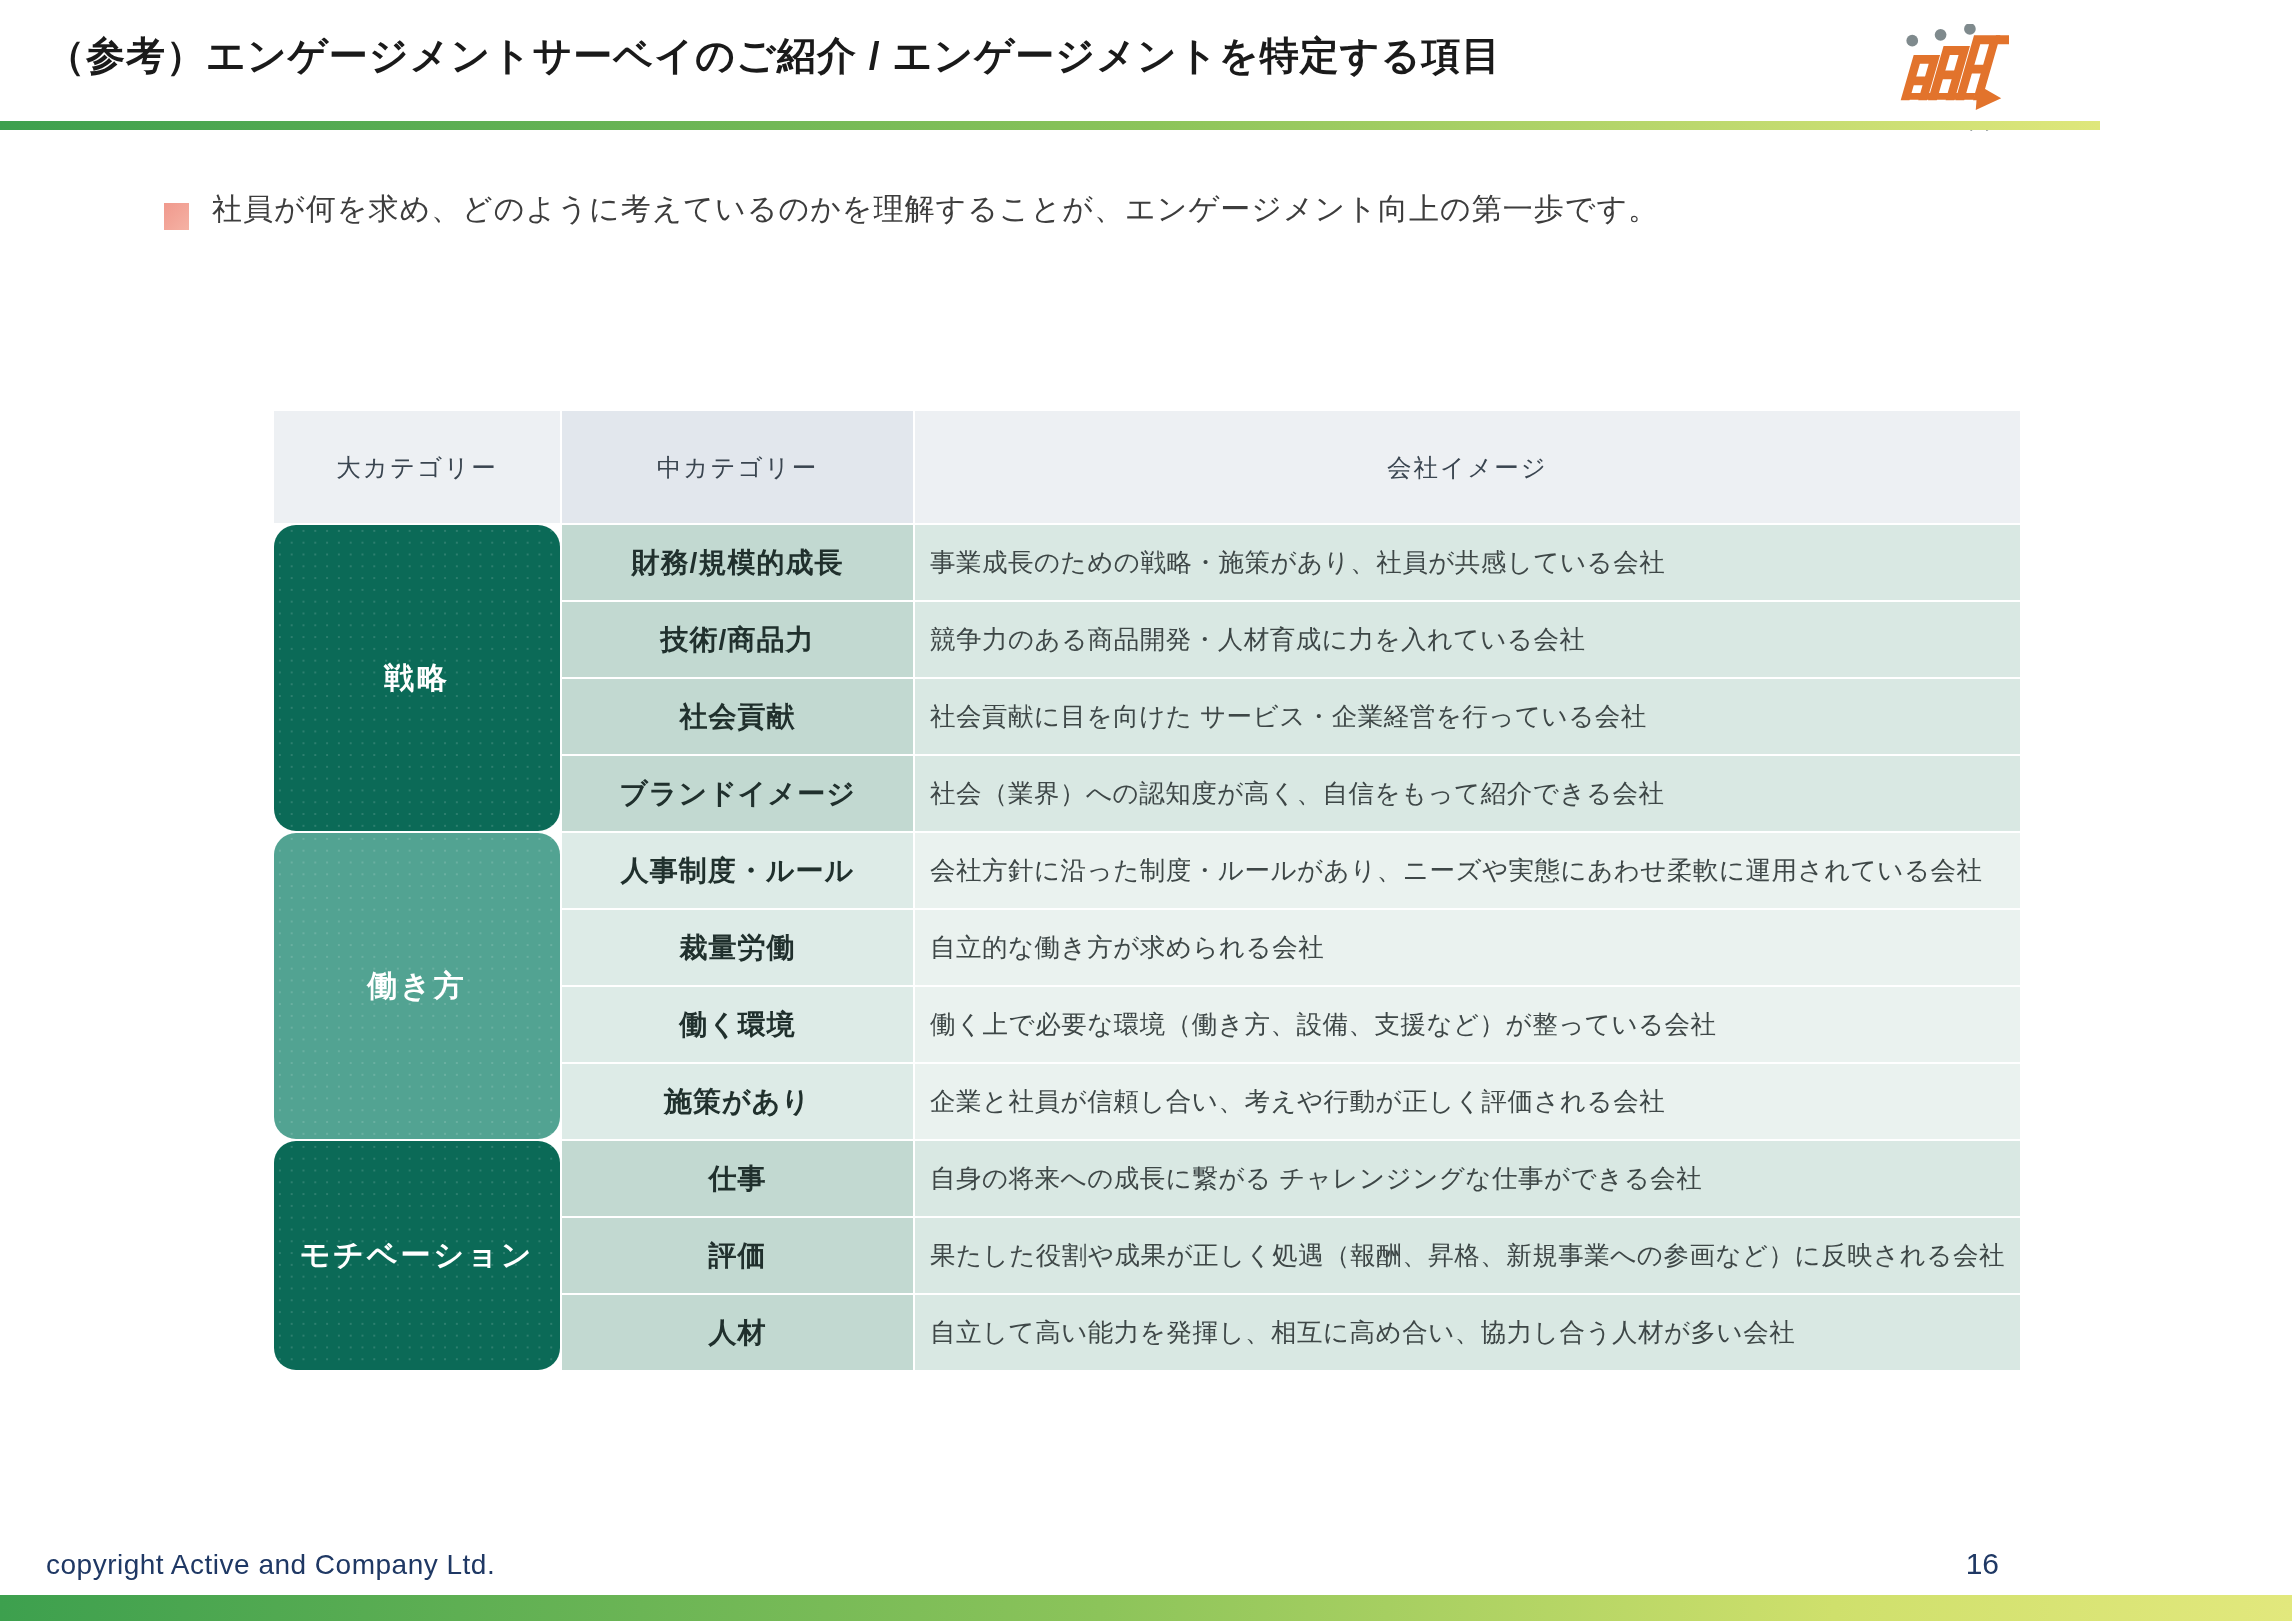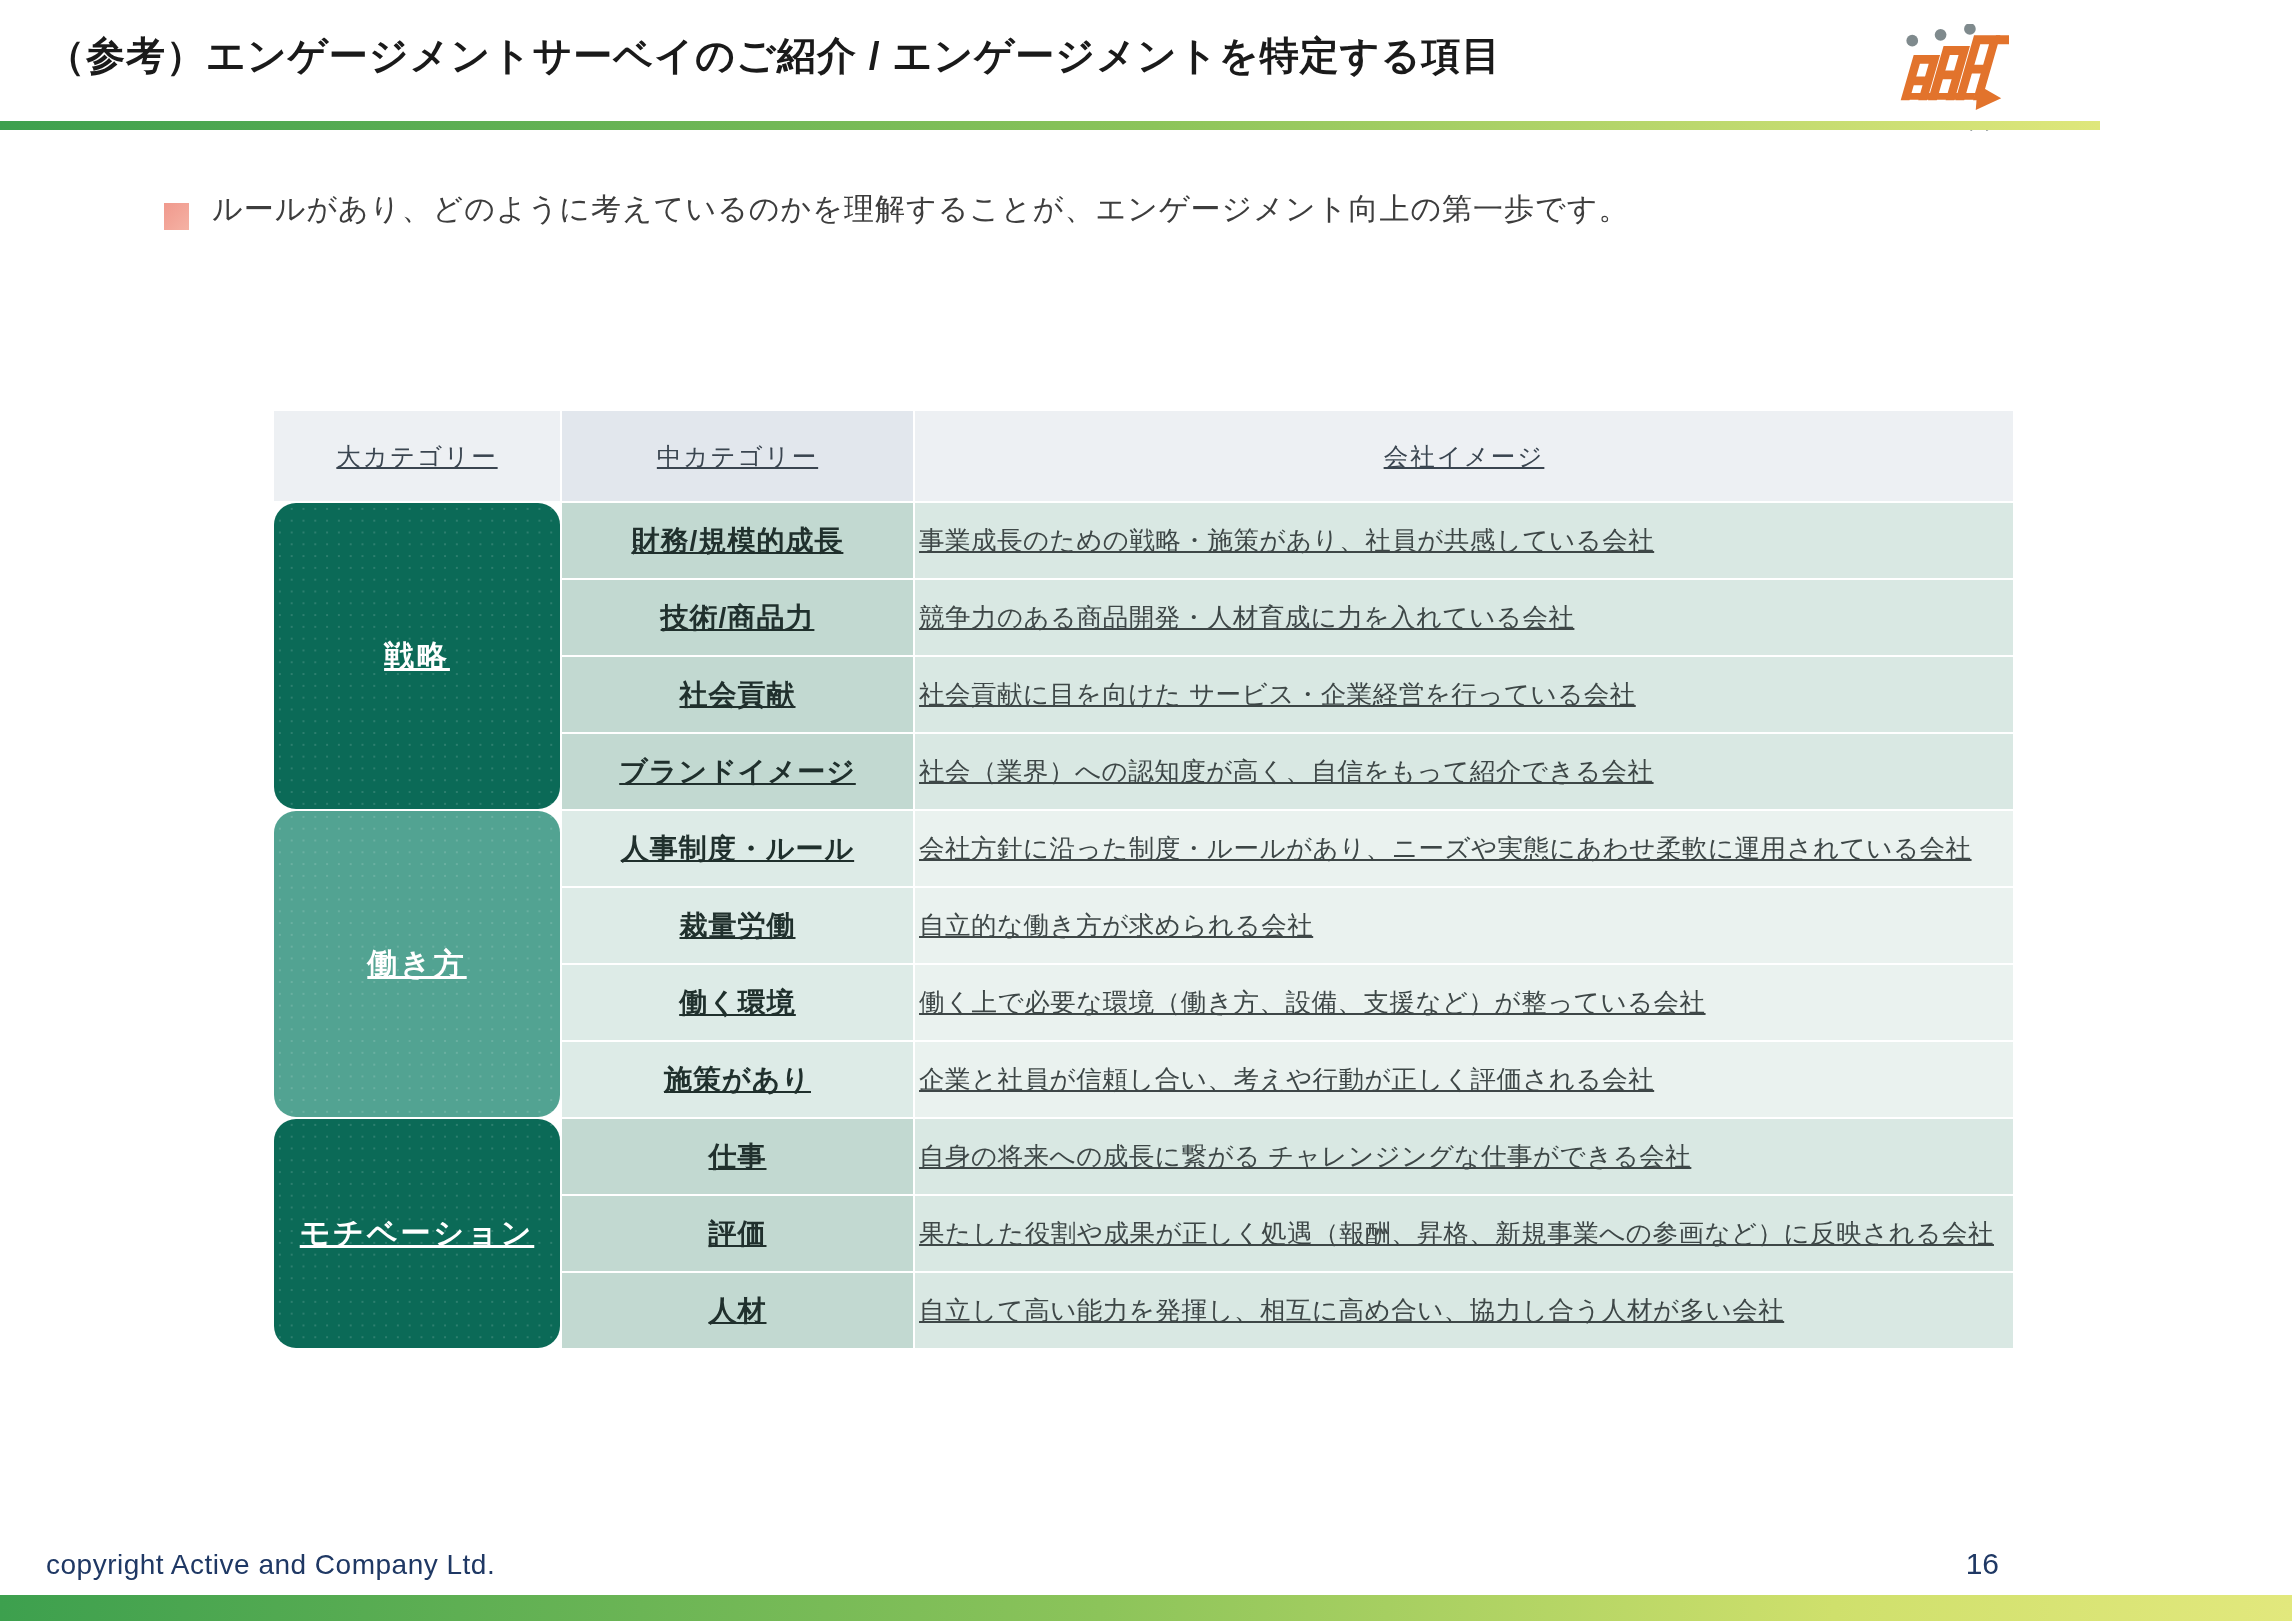--- a/index.html
+++ b/index.html
@@ -33,21 +33,21 @@
   .intro-text{
     margin-left:23.5px;font-size:30px;color:#3d3d3d;line-height:56px;letter-spacing:1px;
     white-space:nowrap;
   }
 
   
   table.survey{
     position:absolute;left:272px;top:409px;
     border-collapse:separate;border-spacing:2.9px;table-layout:fixed;
   }
-  table.survey th,table.survey td{padding:4px;vertical-align:middle;text-decoration:underline;}
+  table.survey th,table.survey td{padding:15px;vertical-align:middle;}
   table.survey thead th{
     height:82px;font-weight:400;font-size:24.5px;color:#3a4550;
     text-align:center;letter-spacing:2px;
   }
   th.h-outer{background:#edf0f3;}
   th.h-mid{background:#e2e7ed;}
   tbody tr{height:75px;}
   td.cat{
     color:#ffffff;font-weight:700;font-size:30px;text-align:center;letter-spacing:2.9px;
     background-image:radial-gradient(rgba(255,255,255,0.14) 1.2px,transparent 1.4px);
@@ -111,21 +111,21 @@
       <polygon points="100,62 124,76 98,88" fill="#e2732c"></polygon>
     </svg>
     <div class="logo-caption">Active and Company</div>
   </div>
 
   <div class="title-bar"></div>
 
   <div class="intro">
     <span class="bullet"></span>
     <div class="intro-text">
-      <div>ルールがあり、どのように考えているのかを理解することが、エンゲージメント向上の第一歩です。</div>
+      <div>社員が何を求め、どのように考えているのかを理解することが、エンゲージメント向上の第一歩です。</div>
     </div>
   </div>
 
   <table class="survey">
     <colgroup>
       <col style="width:286px">
       <col style="width:351px">
       <col style="width:1098px">
     </colgroup>
     <thead>

